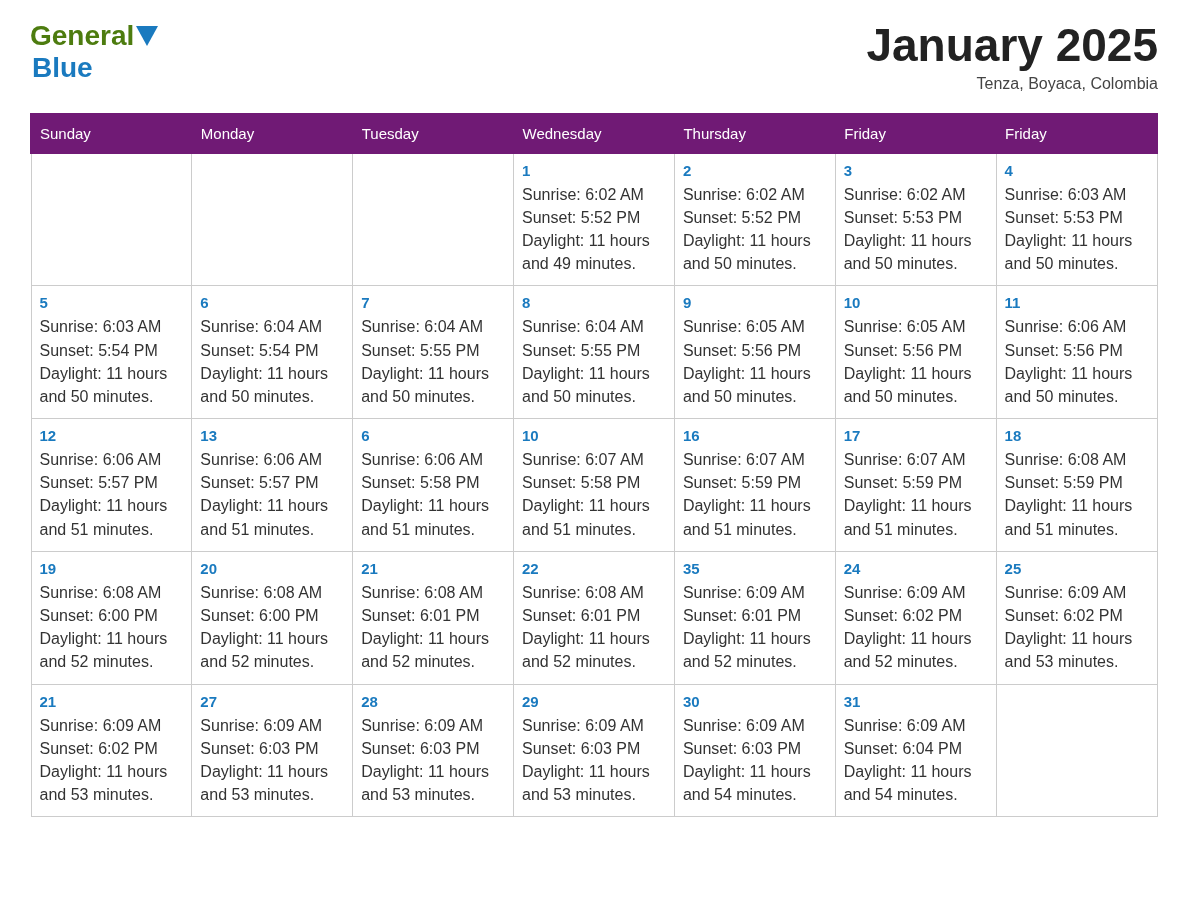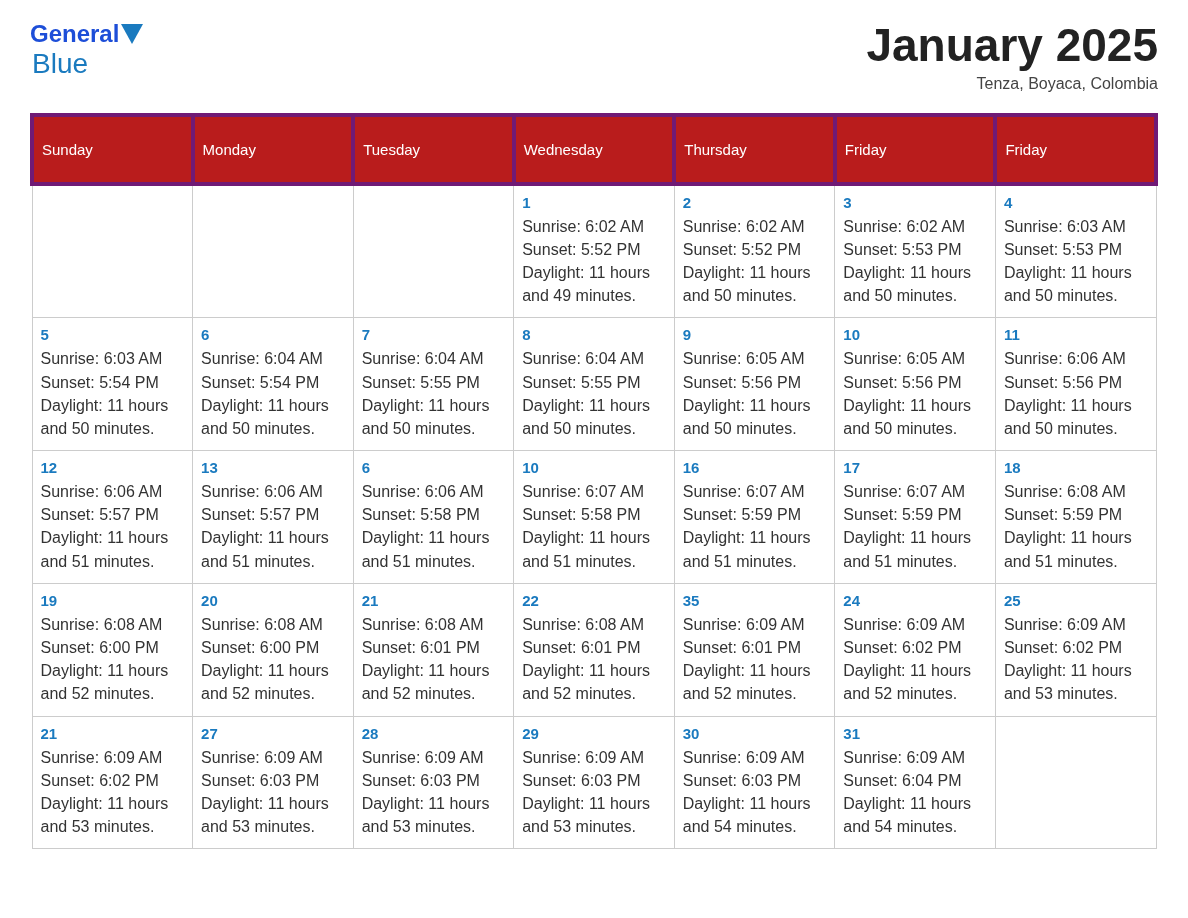--- a/index.html
+++ b/index.html
@@ -10,27 +10,27 @@
       width: 1188px;
       min-height: 918px;
     }
     .header {
       display: flex;
       justify-content: space-between;
       align-items: flex-start;
       margin-bottom: 20px;
     }
     .logo-text-general {
-      font-size: 24px;
-      font-weight: bold;
-      color: #1d4ed8;
+      font-size: 28px;
+      font-weight: bold;
+      color: #4d7c0f;
     }
     .logo-text-blue {
       font-size: 28px;
-      font-weight: normal;
+      font-weight: bold;
       color: #1a7abf;
     }
     .logo-wrapper {
       display: flex;
       flex-direction: column;
     }
     .logo-top-row {
       display: flex;
       align-items: center;
     }
@@ -47,27 +47,27 @@
       font-size: 16px;
       color: #444;
       margin-top: 4px;
     }
     .calendar-table {
       width: 100%;
       border-collapse: collapse;
       table-layout: fixed;
     }
     .calendar-table th {
-      background-color: #b91c1c;
+      background-color: #701a75;
       color: #fff;
-      padding: 24px 8px;
+      padding: 10px 8px;
       font-size: 15px;
       font-weight: normal;
       text-align: left;
-      border: 4px solid #701a75;
+      border: 2px solid #701a75;
     }
     .calendar-table td {
       border: 1px solid #ccc;
       vertical-align: top;
       padding: 8px 8px 10px 8px;
       height: 110px;
       font-size: 12.5px;
       color: #333;
     }
     .day-number {

